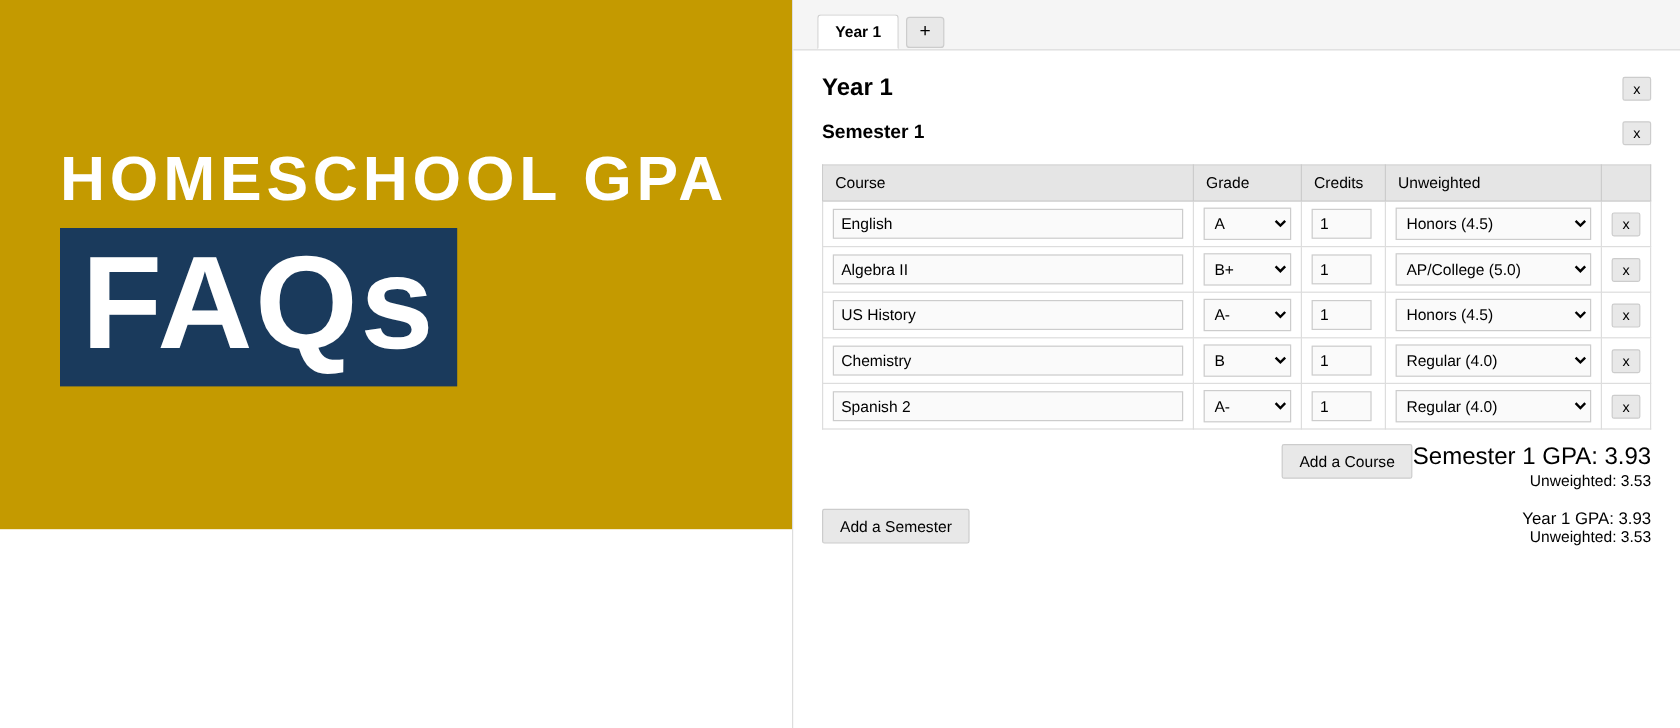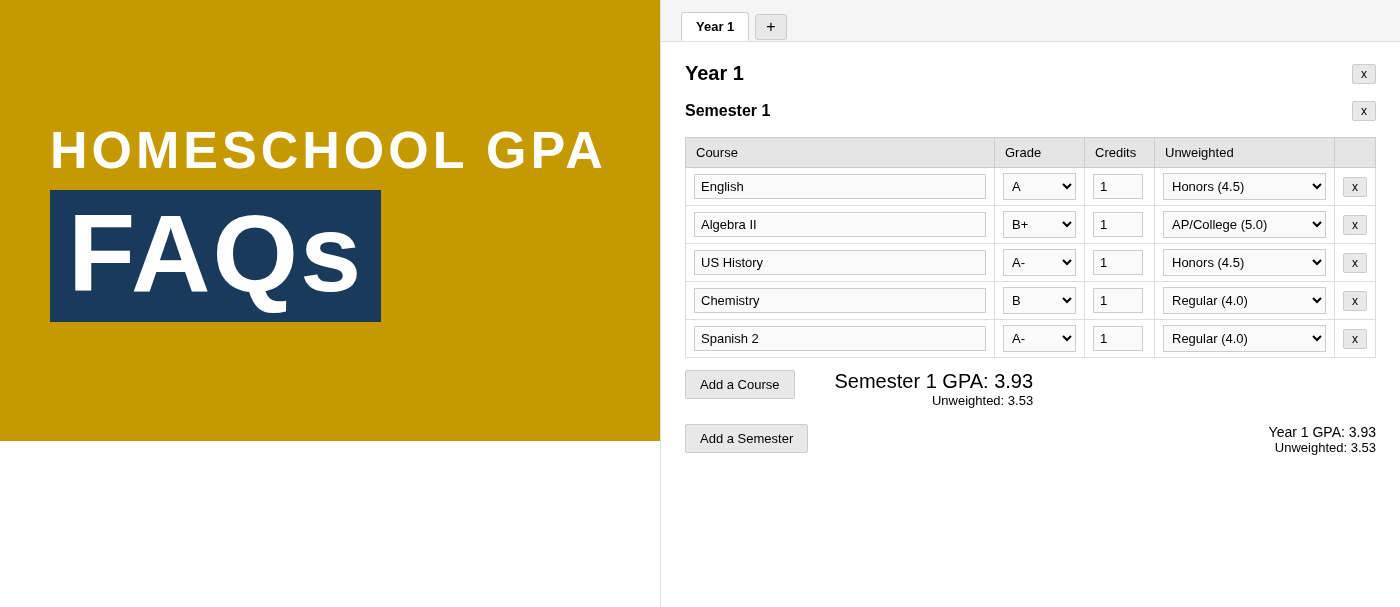--- a/index.html
+++ b/index.html
@@ -158,24 +158,23 @@
       font-size: 13px;
       background: #fafafa;
       width: 100%;
     }
     .credits-input {
       width: 50px !important;
     }
 
     .action-row {
       display: flex;
-      justify-content: flex-start;
+      justify-content: flex-end;
       align-items: flex-start;
       margin-bottom: 16px;
-      gap: 40px;
     }
     .add-course-btn {
       padding: 6px 14px;
       border: 1px solid #ccc;
       background: #e8e8e8;
       cursor: pointer;
       font-size: 13px;
       border-radius: 2px;
     }
     .gpa-summary {

